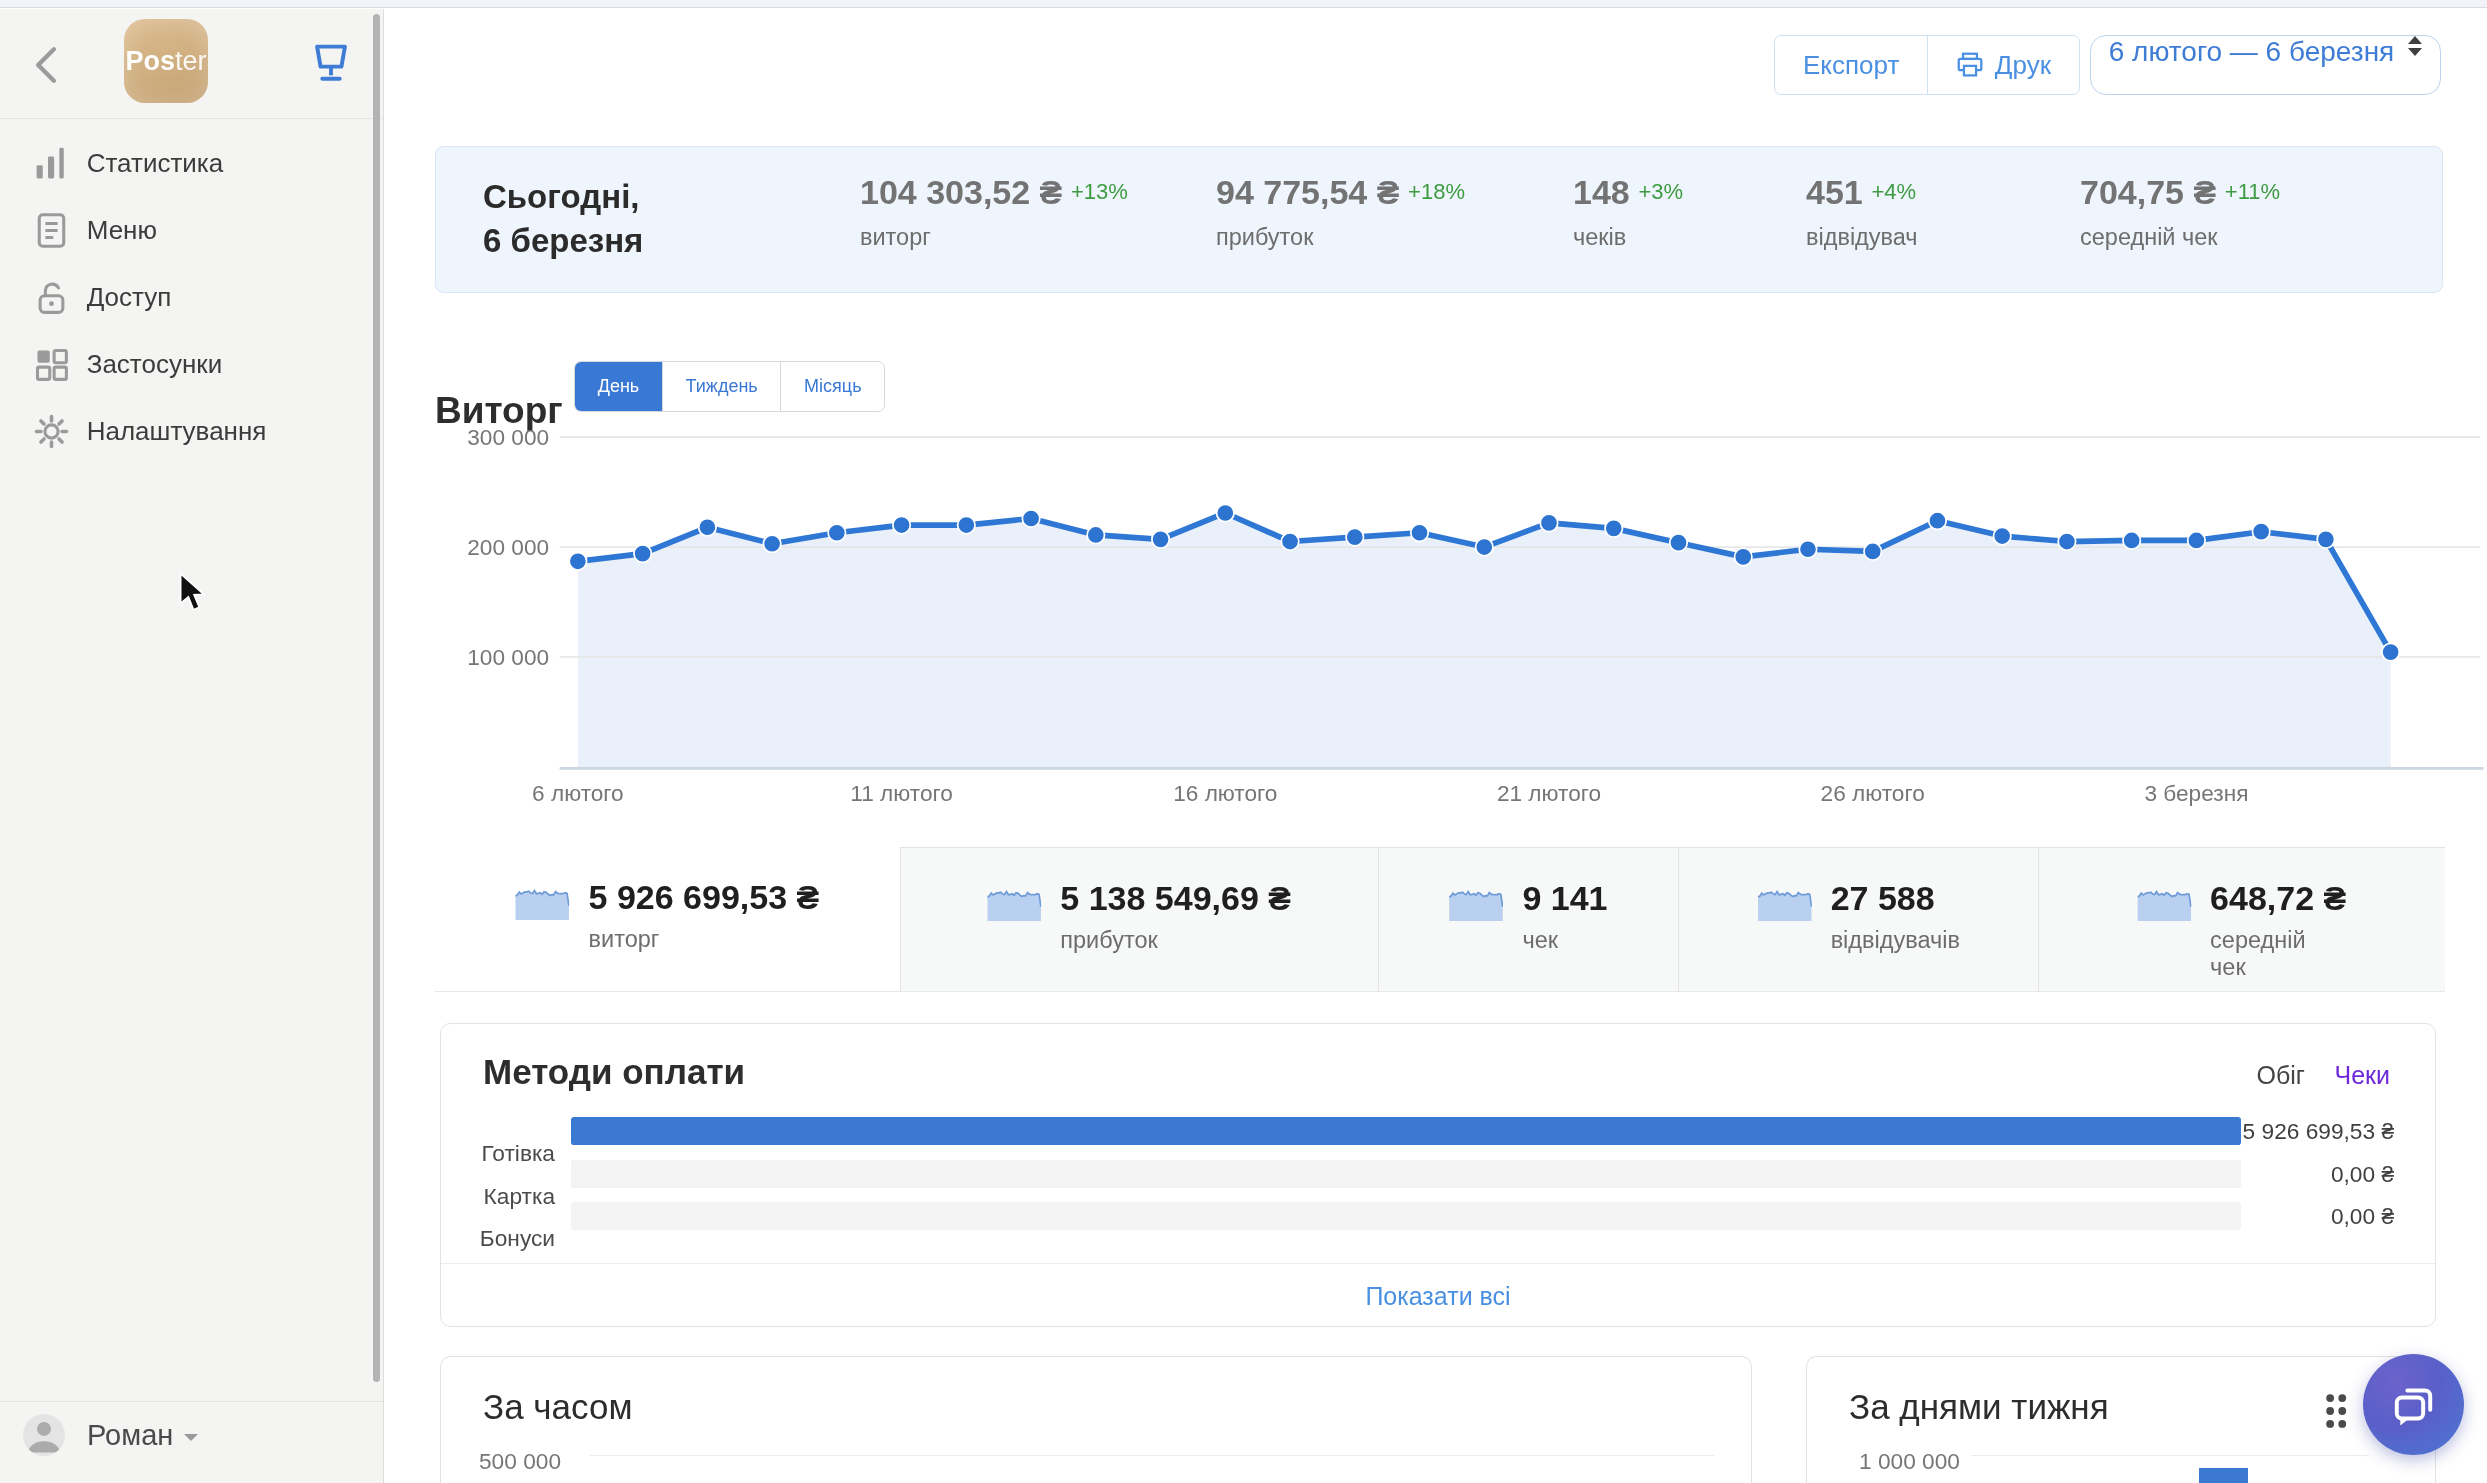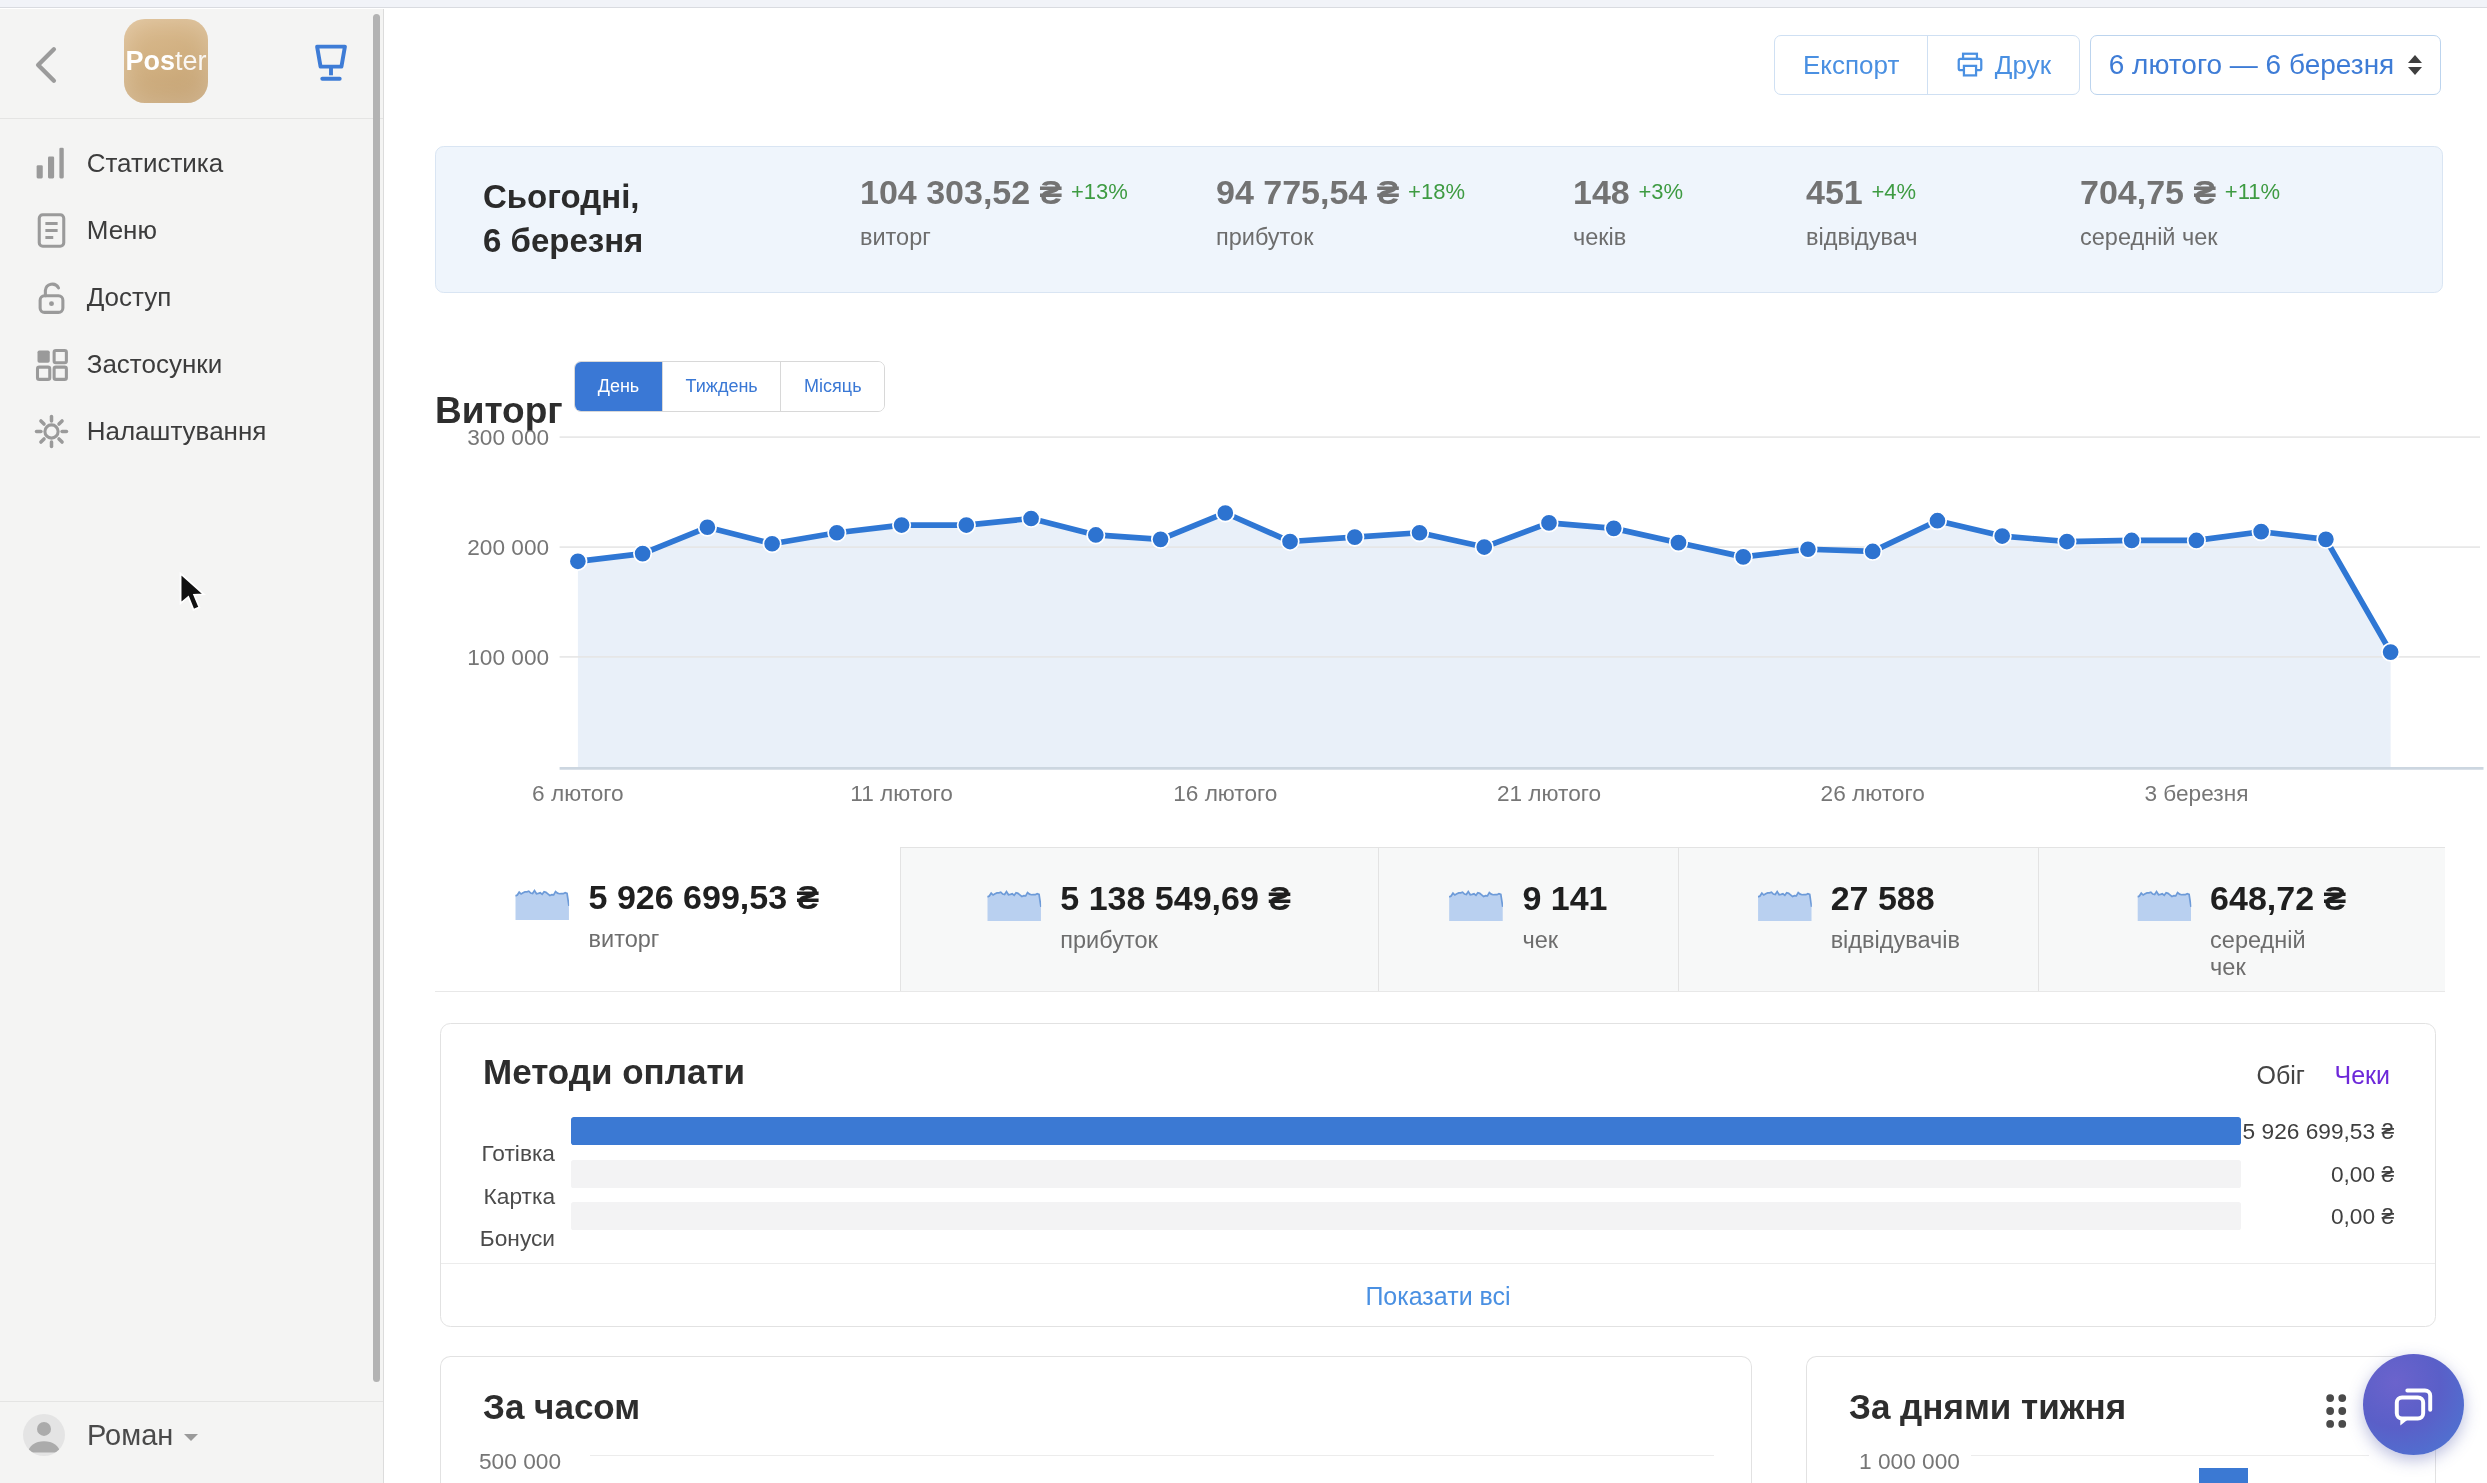--- a/index.html
+++ b/index.html
@@ -31,22 +31,22 @@
   .caret{display:inline-block;margin-left:10.5px;width:0;height:0;border-left:7px solid transparent;
          border-right:7px solid transparent;border-top:7.8px solid #9a9a9a;vertical-align:middle;}
   .sb-scroll{position:absolute;left:373px;top:5.2px;width:7px;height:1368px;background:#b3b3b3;border-radius:3.5px;}
 
   
   .page-title{left:435px;top:24.4px;font-size:38px;font-weight:700;color:#2f2f2f;}
   .btn-group{left:1774px;top:35px;height:58px;display:flex;border:1.7px solid #cfe0f3;border-radius:7px;background:#fff;overflow:hidden;}
   .btn-seg{display:flex;align-items:center;padding:0 28px;font-size:26px;color:#4a90e2;cursor:pointer;}
   .btn-seg + .btn-seg{border-left:1.7px solid #cfe0f3;}
   .btn-seg svg{margin-right:10.5px;}
-  .date-select{left:2090px;top:35px;width:349px;height:58px;border:1.7px solid #bcd4ee;border-radius:7px;background:#fff;
-               display:flex;align-items:center;justify-content:center;font-size:28px;color:#3e7cd6;cursor:pointer;}
+  .date-select{left:2090px;top:35px;width:349px;height:58px;border:1.7px solid #bcd4ee;border-radius:16px;background:#fff;
+               display:flex;align-items:flex-start;justify-content:center;font-size:28px;color:#3e7cd6;cursor:pointer;}
   .updown{display:inline-flex;flex-direction:column;margin-left:14px;gap:3.5px;}
   .updown i{width:0;height:0;border-left:7px solid transparent;border-right:7px solid transparent;}
   .updown .up{border-bottom:8.7px solid #3f3f3f;}
   .updown .dn{border-top:8.7px solid #3f3f3f;}
 
   
   .today{left:435px;top:146px;width:2006px;height:145px;background:#eff5fc;border:1.7px solid #d9e5f3;border-radius:8.7px;}
   .today-date{position:absolute;left:47px;top:28px;font-size:33px;font-weight:700;line-height:44px;color:#2b2b2b;}
   .t-stat{position:absolute;top:26px;}
   .t-stat .val{font-size:34px;font-weight:700;color:#737373;}
@@ -83,21 +83,21 @@
   .pay-barzone{flex:none;width:1670px;margin-left:15.7px;height:28px;background:#f3f3f4;border-radius:2.6px;position:relative;overflow:hidden;}
   .pay-fill{position:absolute;left:0;top:0;height:100%;background:#3b79d3;border-radius:2.6px;}
   .pay-val{flex:1;text-align:right;padding-right:41px;font-size:22.7px;color:#3f3f3f;white-space:nowrap;}
   .pay-divider{position:absolute;left:0;top:239px;width:100%;border-top:1.7px solid #ececec;}
   .show-all{position:absolute;left:0;top:258px;width:100%;text-align:center;font-size:25px;color:#4a90e2;cursor:pointer;}
 
   
   .bcard{border:1.7px solid #e2e2e2;border-bottom:none;border-radius:10.5px 10.5px 0 0;background:#fff;box-sizing:border-box;}
   .by-time{left:440px;top:1356px;width:1312px;height:127px;}
   .by-week{left:1806px;top:1356px;width:630px;height:127px;}
-  .bcard-title{position:absolute;left:42px;top:30px;font-size:35px;font-weight:700;}
+  .bcard-title{position:absolute;left:42px;top:30px;font-size:35px;font-weight:400;}
   .tick-lab{position:absolute;font-size:22.7px;color:#767676;}
   .gridline{position:absolute;border-top:1.7px solid #ececec;}
   .drag-handle{position:absolute;right:87px;top:35px;cursor:grab;}
   .week-bar{position:absolute;left:392px;top:111px;width:49px;height:16.6px;background:#3b79d3;}
 
   
   .fab{left:2363px;top:1354px;width:101px;height:101px;border-radius:50%;cursor:pointer;
        background:radial-gradient(circle at 32% 28%,#6b63cc 0%,#5a5fc8 45%,#4b79d4 100%);
        display:flex;align-items:center;justify-content:center;box-shadow:0 5.2px 15.7px rgba(60,70,160,.35);}
 

